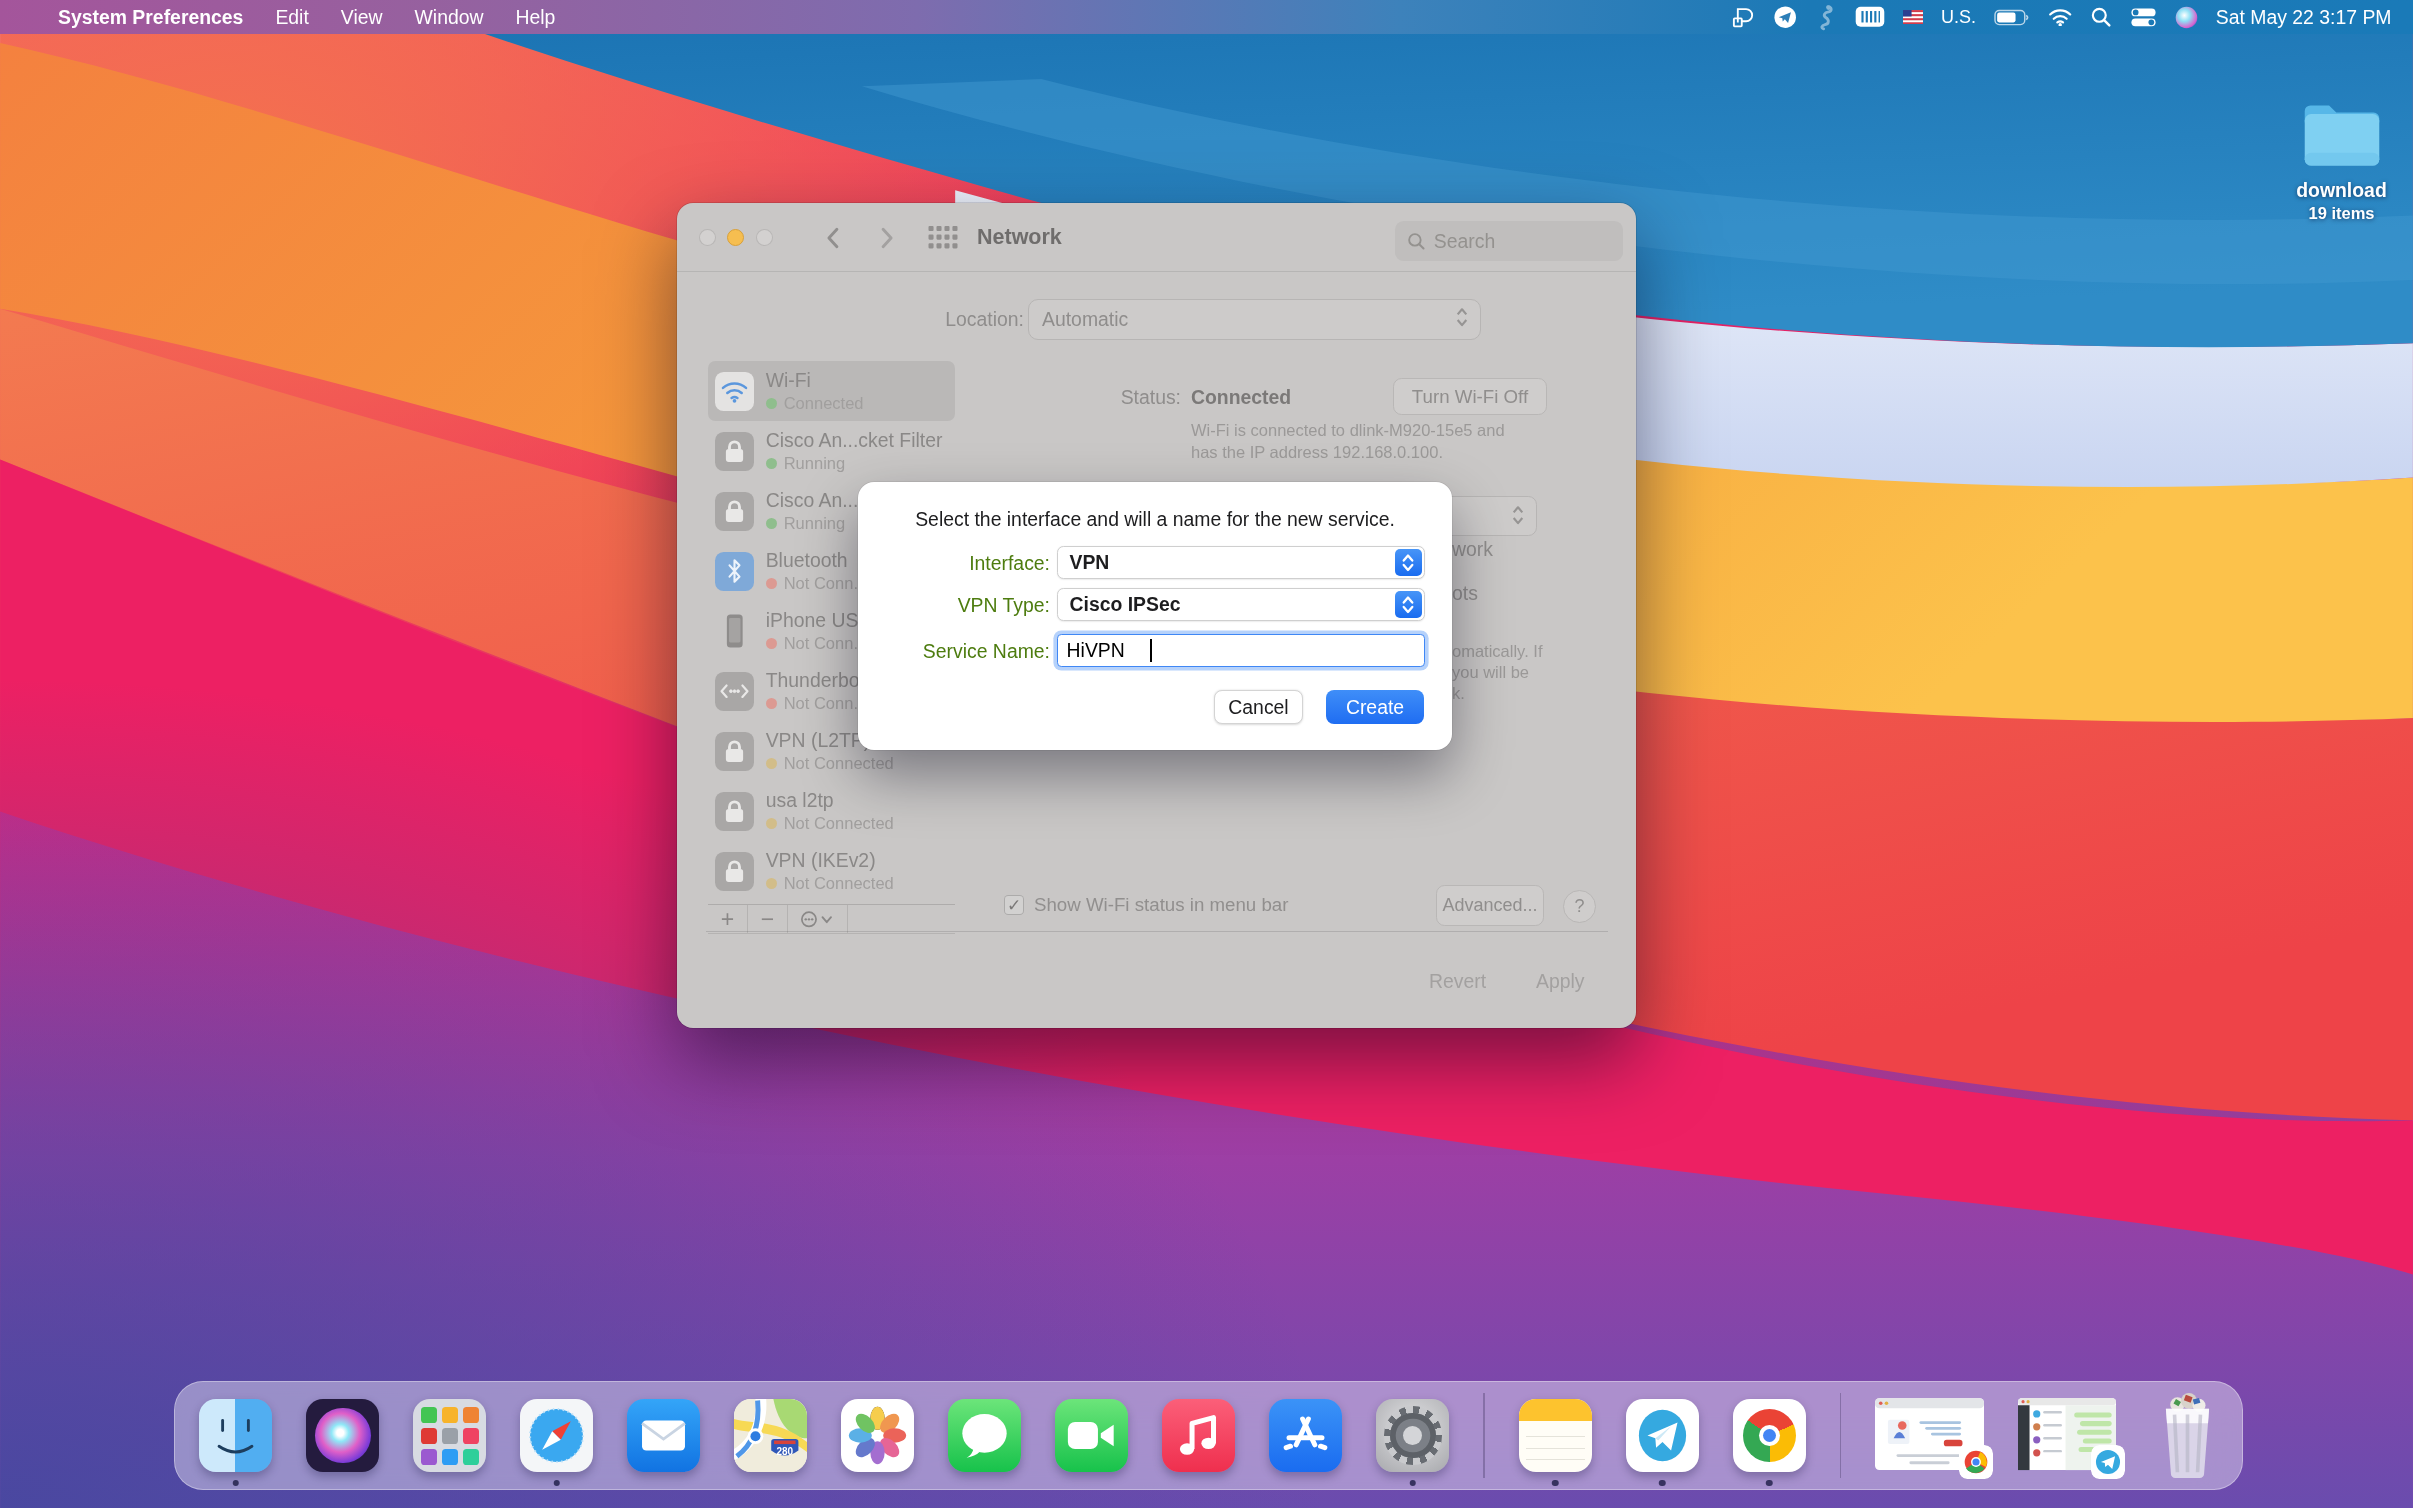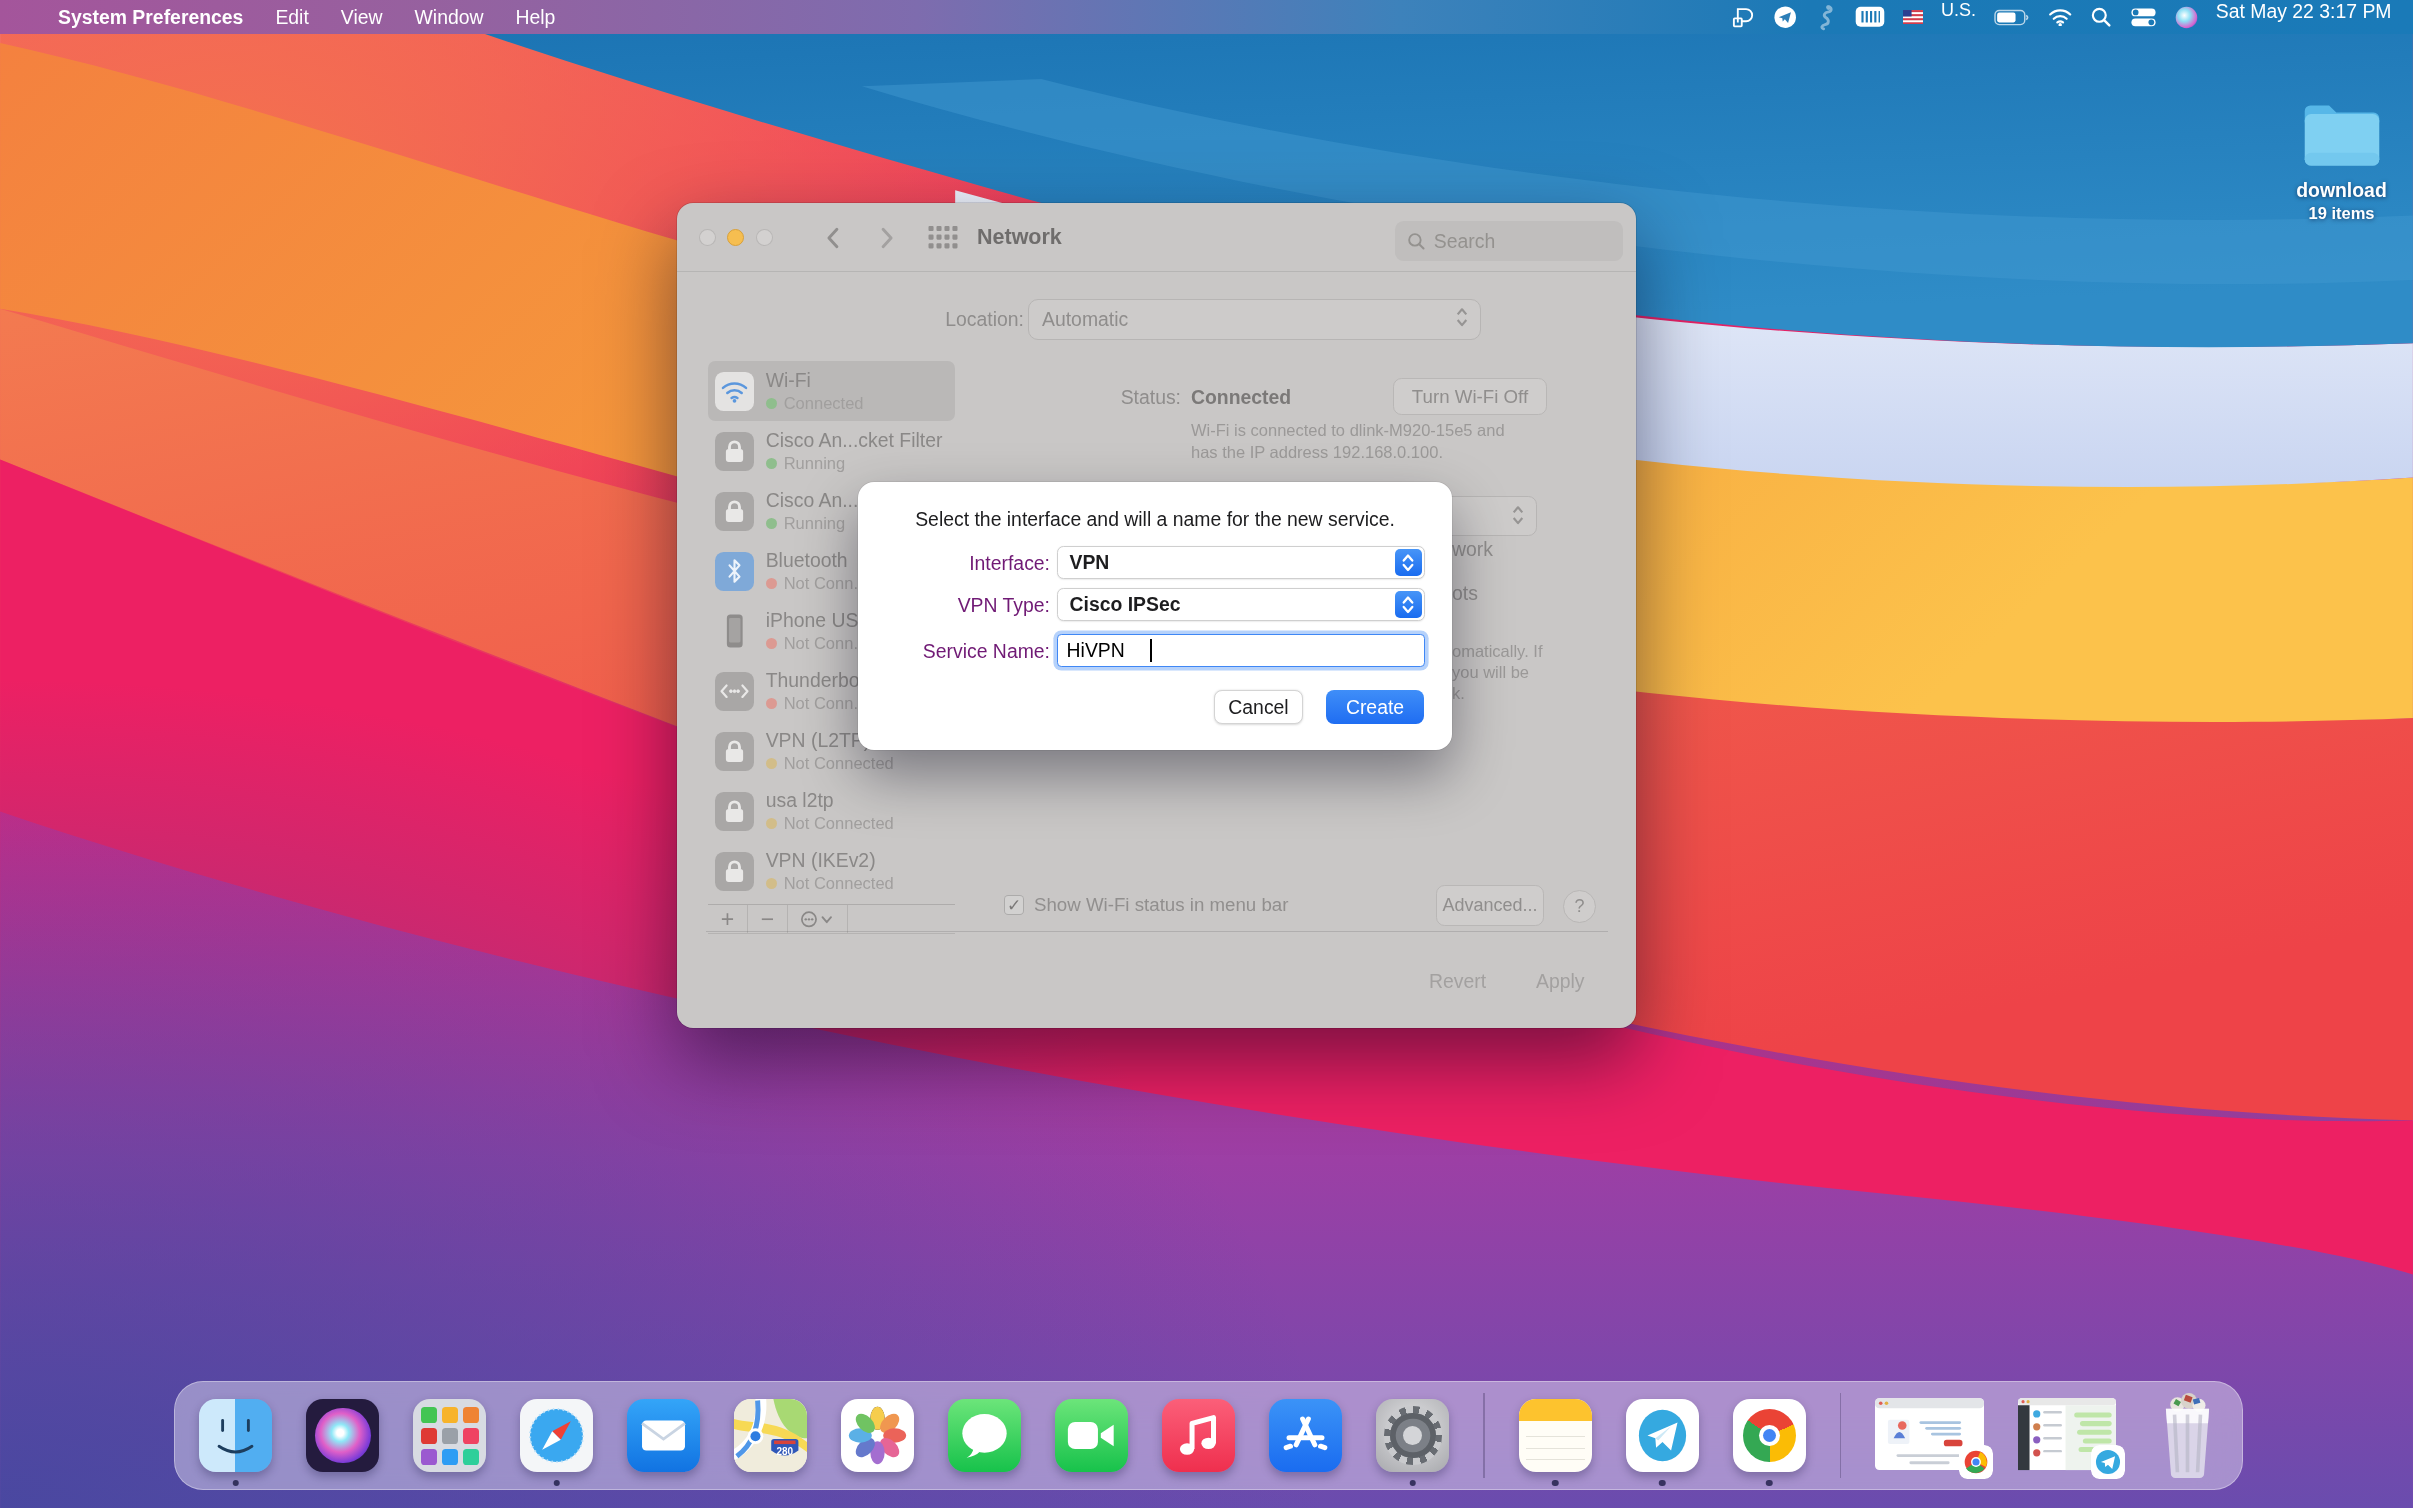--- a/index.html
+++ b/index.html
@@ -12,21 +12,21 @@
   .wallpaper svg { display:block; }
 
   
   .menubar { position:absolute; left:0; top:0; width:2413px; height:34px;
     background:linear-gradient(90deg,#a4559b 0%,#96619f 18%,#7e6cae 38%,#3d82bb 58%,#1b79b6 75%,#1a7ab8 100%);
     display:flex; align-items:center; color:#fff; font-size:19.4px; }
   .mb-left { display:flex; align-items:center; gap:32px; padding-left:26px; }
   .mb-left .apple { font-size:21.5px; line-height:1; }
   .mb-app { font-weight:700; }
   .mb-item { font-weight:400; }
-  .mb-right { margin-left:auto; display:flex; align-items:flex-start; gap:18px; padding-right:21.5px; }
+  .mb-right { margin-left:auto; display:flex; align-items:center; gap:18px; padding-right:21.5px; }
   .mb-ico { display:flex; align-items:center; justify-content:center; height:34px; }
   .mb-clock { font-size:19.4px; white-space:nowrap; }
   .us-label { font-size:18px; }
 
   
   .desk-folder { position:absolute; left:2284px; top:101px; width:115px; text-align:center; }
   .desk-folder .flabel { color:#fff; font-weight:700; font-size:19.4px; text-shadow:0 1.4px 4.3px rgba(0,0,40,.55); margin-top:7.2px; }
   .desk-folder .fcount { color:#fff; font-weight:700; font-size:16.5px; text-shadow:0 1.4px 4.3px rgba(0,0,40,.55); margin-top:1.4px; }
 
   
@@ -88,21 +88,21 @@
   .btn-advanced { left:759px; top:682px; width:108px; height:41px; font-size:18px; }
   .btn-help { left:886px; top:687px; width:33px; height:33px; border-radius:50%; font-size:18px; }
   .foot-btn { position:absolute; top:767px; font-size:19.4px; color:#a3a1a0; }
   .btn-revert { left:752px; } .btn-apply { left:859px; }
 
   
   .dialog { position:absolute; left:858px; top:482px; width:594px; height:268px; background:#ffffff;
     border-radius:16px; box-shadow:0 25px 57px rgba(0,0,20,.4), 0 0 0 0.7px rgba(0,0,0,.08); }
   .dlg-msg { position:absolute; left:0; top:26px; width:100%; text-align:center; font-size:19.4px; color:#1d1d1f; }
   .dlg-row { position:absolute; left:0; width:100%; height:33px; }
-  .dlg-label { position:absolute; left:0; top:5.7px; width:192px; text-align:right; font-size:19.4px; color:#701a75; }
+  .dlg-label { position:absolute; left:0; top:5.7px; width:192px; text-align:right; font-size:19.4px; color:#4d7c0f; }
   .popup { position:absolute; left:199px; top:0; width:368px; height:33px; background:#fff; border:0.7px solid #cfcfcf;
     border-radius:6.5px; box-shadow:0 0.7px 1.4px rgba(0,0,0,.08); display:flex; align-items:center; }
   .popup-val { font-size:19.4px; color:#1d1d1f; padding-left:11.5px;font-weight:bold; }
   .popup-step { position:absolute; right:2.2px; top:2.2px; width:27px; height:27px; border-radius:5px;
     background:linear-gradient(#4795f7,#1a6cf0); display:flex; align-items:center; justify-content:center; }
   .txt-field { position:absolute; left:199px; top:0; width:368px; height:33px; background:#fff;
     border:1.4px solid #3f87f5; border-radius:4.3px; box-shadow:0 0 0 3.6px rgba(110,165,248,.5);
     display:flex; align-items:center; font-size:19.4px; color:#000; padding-left:8.6px;gap:24px; }
   .caret { width:1.4px; height:23px; background:#000; margin-left:1.4px; }
   .dlg-btn { position:absolute; top:208px; height:34px; border-radius:8px; display:flex; align-items:center;

